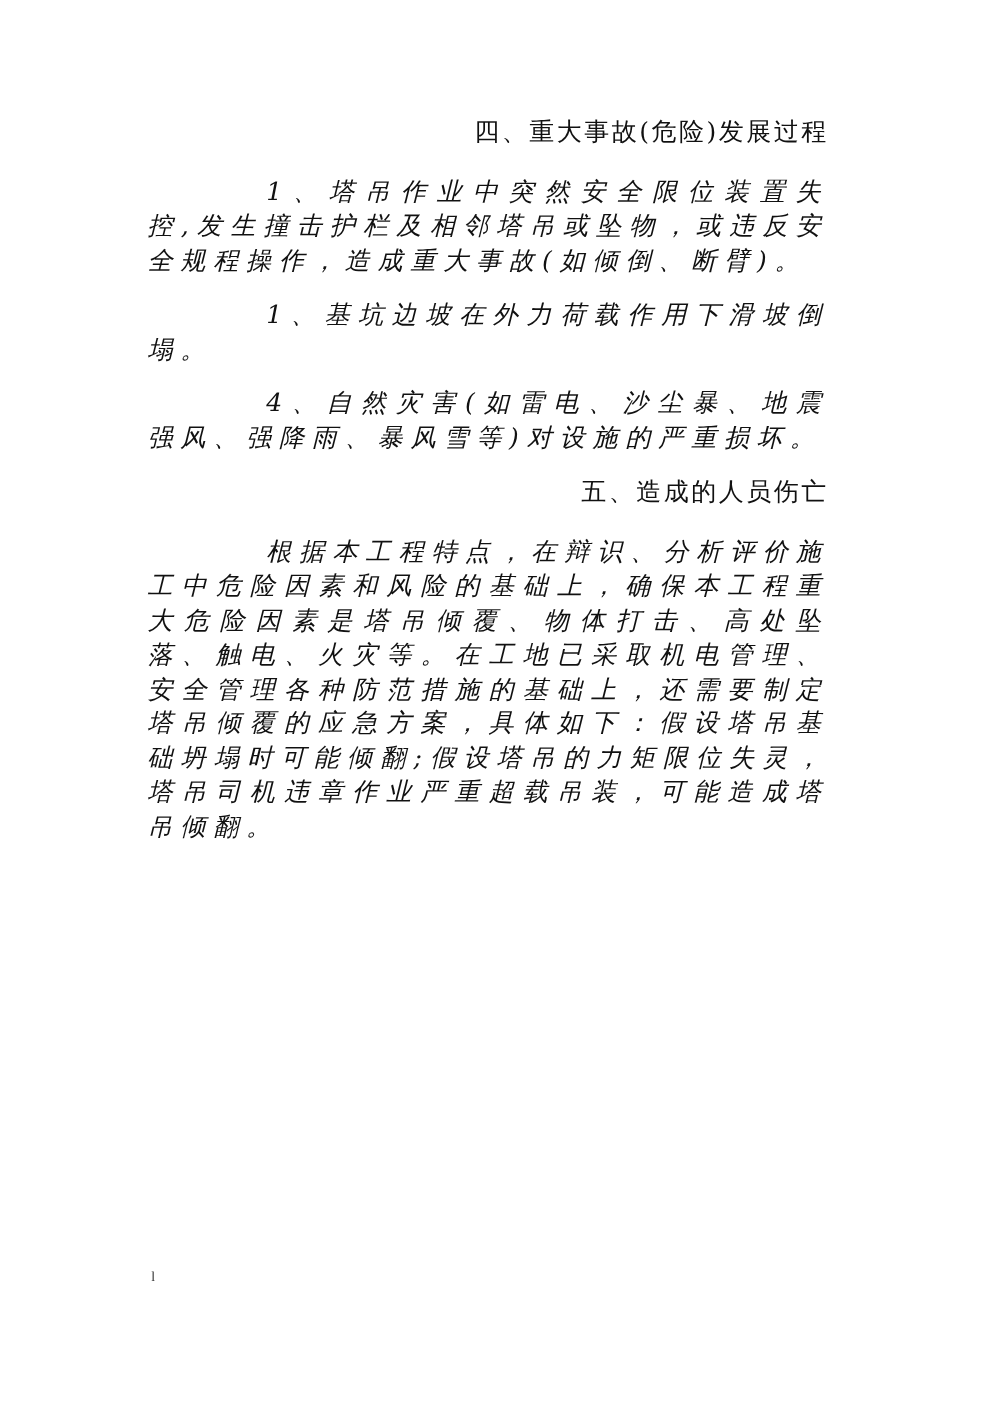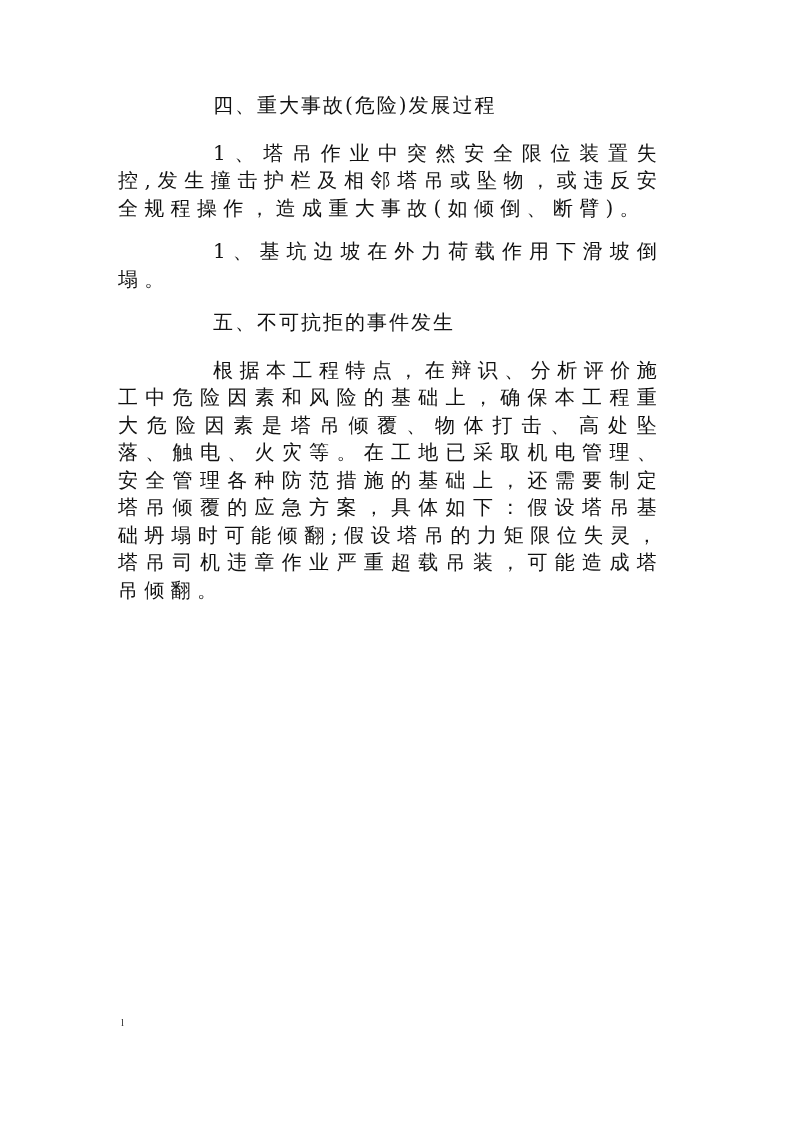--- a/index.html
+++ b/index.html
@@ -22,46 +22,49 @@
       width: 545px;
     }
     .para {
       font-size: 20px;
       line-height: 27.5px;
       letter-spacing: 6.3px;
       text-indent: 95px;
       margin: 0 0 16px 0;
       text-align: justify;
       word-break: break-all;
+      font-style: italic;
     }
     .heading {
       font-size: 20px;
       line-height: 27.5px;
       letter-spacing: 2px;
       text-indent: 95px;
       margin: 0 0 20px 0;
       font-weight: normal;
+      text-align: right;
     }
     .footer-mark {
       position: absolute;
       left: 121px;
       top: 1016px;
       font-size: 11px;
       color: #333;
       font-family: "Liberation Serif", serif;
     }
   </style>
 </head>
 <body>
 
 <div class="page">
   <section>
     <h2 class="heading">四、重大事故(危险)发展过程</h2>
     <p class="para">1、塔吊作业中突然安全限位装置失控,发生撞击护栏及相邻塔吊或坠物，或违反安全规程操作，造成重大事故(如倾倒、断臂)。</p>
     <p class="para">1、基坑边坡在外力荷载作用下滑坡倒塌。</p>
+    <p class="para">4、自然灾害(如雷电、沙尘暴、地震强风、强降雨、暴风雪等)对设施的严重损坏。</p>
   </section>
   <section>
-    <h2 class="heading">五、不可抗拒的事件发生</h2>
+    <h2 class="heading">五、造成的人员伤亡</h2>
     <p class="para">根据本工程特点，在辩识、分析评价施工中危险因素和风险的基础上，确保本工程重大危险因素是塔吊倾覆、物体打击、高处坠落、触电、火灾等。在工地已采取机电管理、安全管理各种防范措施的基础上，还需要制定塔吊倾覆的应急方案，具体如下：假设塔吊基础坍塌时可能倾翻;假设塔吊的力矩限位失灵，塔吊司机违章作业严重超载吊装，可能造成塔吊倾翻。</p>
   </section>
 </div>
 
 <div class="footer-mark">l</div>
 
 </body></html>

